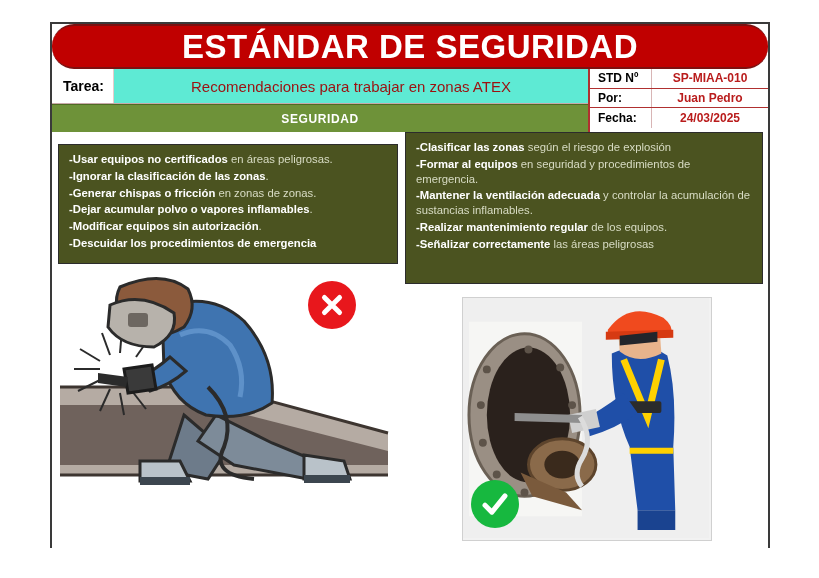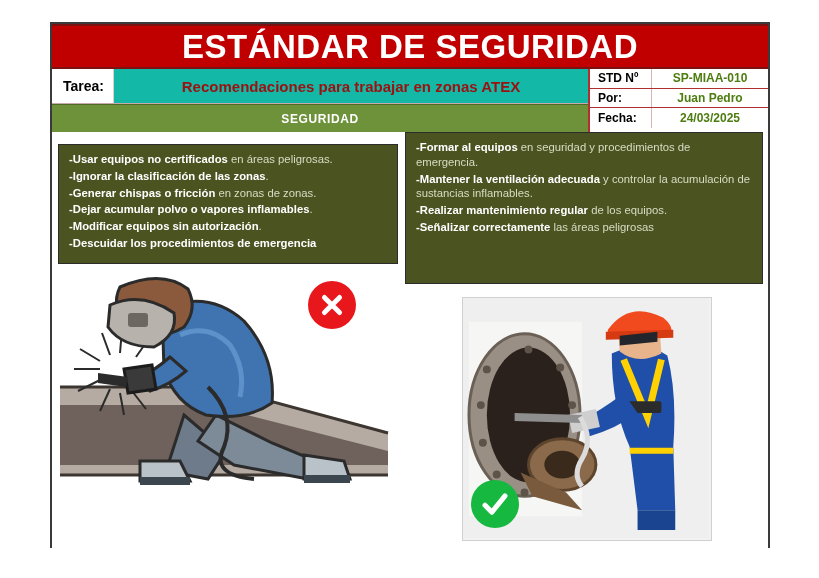--- a/index.html
+++ b/index.html
@@ -9,59 +9,59 @@
     overflow:hidden;
   }
   #sheet{
     position:absolute;left:50px;top:22px;width:720px;height:526px;
     border:2px solid #3a3a3a;background:#ffffff;box-sizing:border-box;
   }
   
   .banner{
     height:45px;background:#c00000;border-bottom:2px solid #7d1010;
     border-top:2px solid #7d1010;
-    display:flex;align-items:center;justify-content:center;box-sizing:border-box;
+    display:flex;align-items:center;justify-content:center;box-sizing:border-box;border-radius:22px;
   }
   .banner-title{
     color:#ffffff;font-size:33px;font-weight:bold;letter-spacing:.5px;
     line-height:1;white-space:nowrap;
   }
   
   .info{display:flex;width:100%;box-sizing:border-box;}
   .info-left{width:536px;box-sizing:border-box;}
   .info-right{width:180px;box-sizing:border-box;border-left:2px solid #b03030;}
   .tarea-row{display:flex;height:35px;box-sizing:border-box;
     border-bottom:1px solid #c9a9a9;}
   .tarea-label{
     width:62px;background:#ffffff;display:flex;align-items:center;
     padding-left:11px;font-size:14px;font-weight:bold;color:#000;
     box-sizing:border-box;border-right:1px solid #e6cccc;
   }
   .tarea-value{
-    flex:1;background:#14b8a6;display:flex;align-items:center;
-    justify-content:center;font-size:15px;font-weight:bold;color:#9c1010;
+    flex:1;background:#5eead4;display:flex;align-items:center;
+    justify-content:center;font-size:15px;font-weight:normal;color:#9c1010;
     box-sizing:border-box;
   }
   .seg-row{
     height:28px;background:#6e9239;display:flex;align-items:center;
     justify-content:center;box-sizing:border-box;
     border-top:1px solid #4f6a25;
   }
   .seg-row span{color:#ffffff;font-size:12px;font-weight:bold;letter-spacing:.6px;}
   .kv{display:flex;height:19.6px;box-sizing:border-box;
       border-bottom:1px solid #b03030;}
   .kv:last-child{border-bottom:none;}
   .kv .k{
     width:62px;display:flex;align-items:center;padding-left:8px;
     font-size:12px;font-weight:bold;color:#000000;box-sizing:border-box;
     border-right:1px solid #d8b5b5;background:#fff;
   }
   .kv .v{
     flex:1;display:flex;align-items:center;justify-content:center;
-    font-size:12px;font-weight:bold;color:#4d7c0f;background:#fff;
+    font-size:12px;font-weight:bold;color:#b91c1c;background:#fff;
     box-sizing:border-box;
   }
   
   .body-area{position:relative;height:437px;background:#ffffff;}
   .panel{
     position:absolute;background:#4b5320;border:1px solid #2c2c2c;
     box-sizing:border-box;padding:7px 10px 7px 10px;
   }
   .panel-left{left:6px;top:12px;width:340px;height:120px;}
   .panel-right{left:353px;top:0px;width:358px;height:152px;}
@@ -121,20 +121,21 @@
     <div class="panel panel-left" id="panel-prohibited">
         <p><b>-Usar equipos no certificados</b><span> en áreas peligrosas.</span></p>
         <p><b>-Ignorar la clasificación de las zonas</b><span>.</span></p>
         <p><b>-Generar chispas o fricción</b><span> en zonas de zonas.</span></p>
         <p><b>-Dejar acumular polvo o vapores inflamables</b><span>.</span></p>
         <p><b>-Modificar equipos sin autorización</b><span>.</span></p>
         <p><b>-Descuidar los procedimientos de emergencia</b></p>
       </div>
 
     <div class="panel panel-right" id="panel-recommended">
+        <p><b>-Clasificar las zonas</b><span> según el riesgo de explosión</span></p>
         <p><b>-Formar al equipos</b><span> en seguridad y procedimientos de emergencia.</span></p>
         <p><b>-Mantener la ventilación adecuada</b><span> y controlar la acumulación de sustancias inflamables.</span></p>
         <p><b>-Realizar mantenimiento regular</b><span> de los equipos.</span></p>
         <p><b>-Señalizar correctamente</b><span> las áreas peligrosas</span></p>
       </div>
 
     <div class="photo photo-left">
       <svg viewBox="0 0 346 260" width="346" height="260">
 
         <path d="M2 122 L160 122 L330 168 L330 210 L2 210 Z" fill="#b5aba3"></path>

